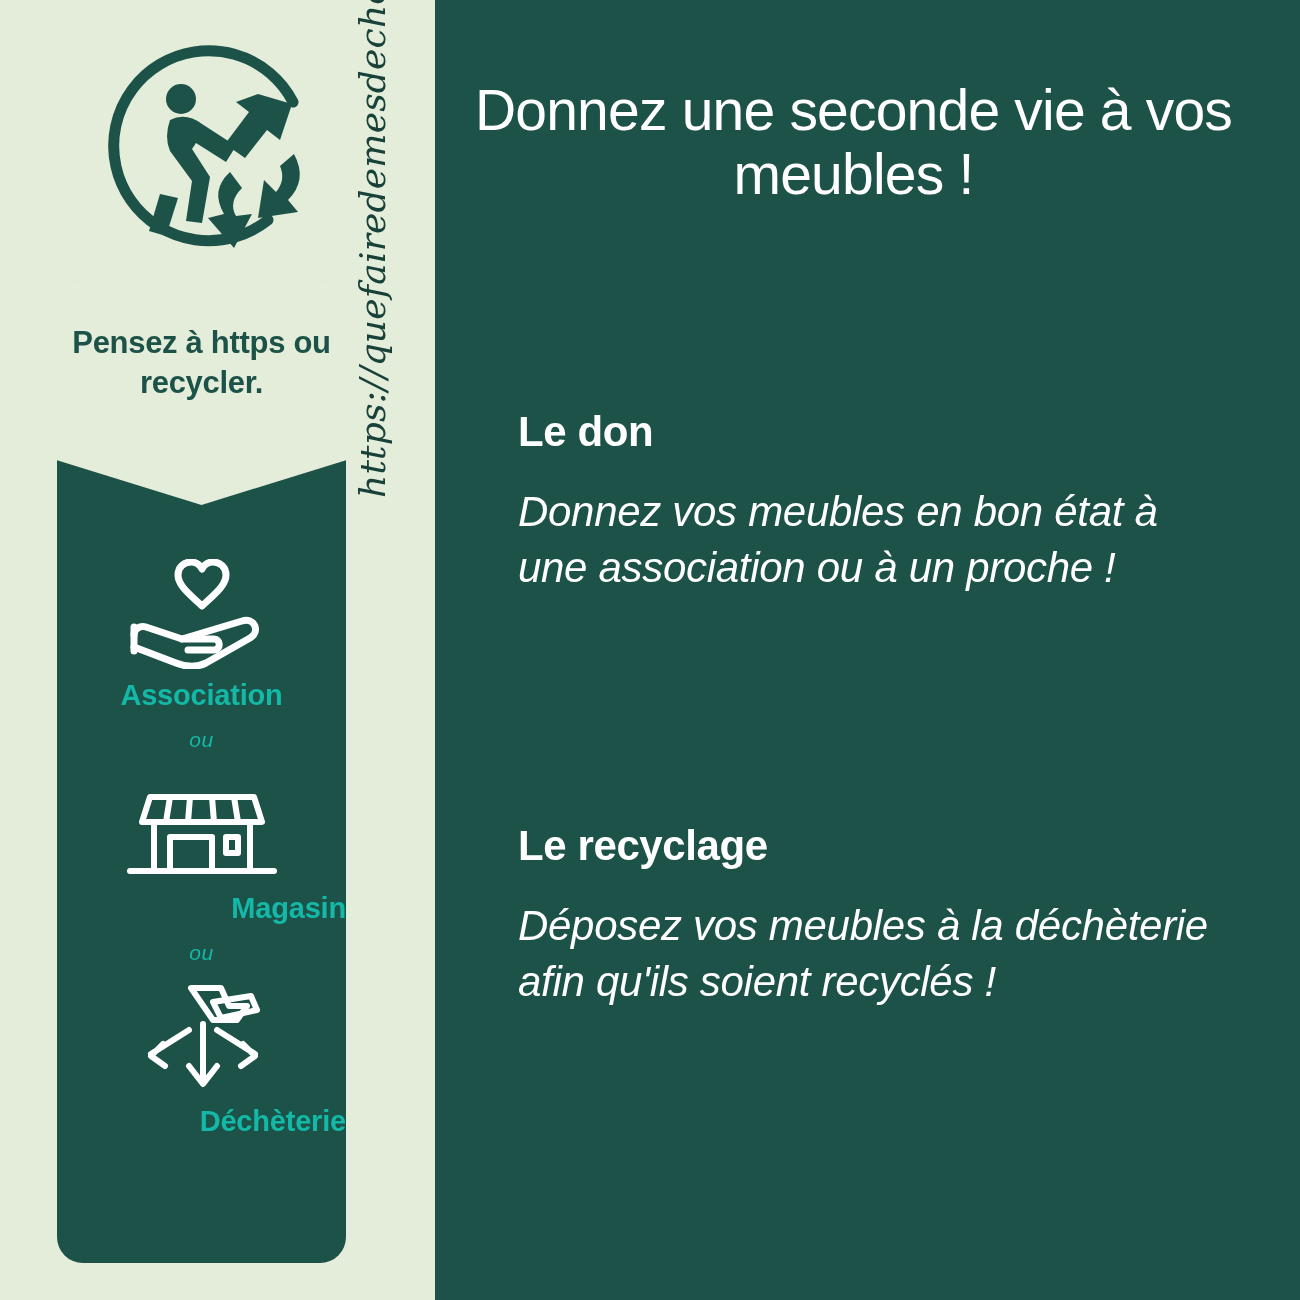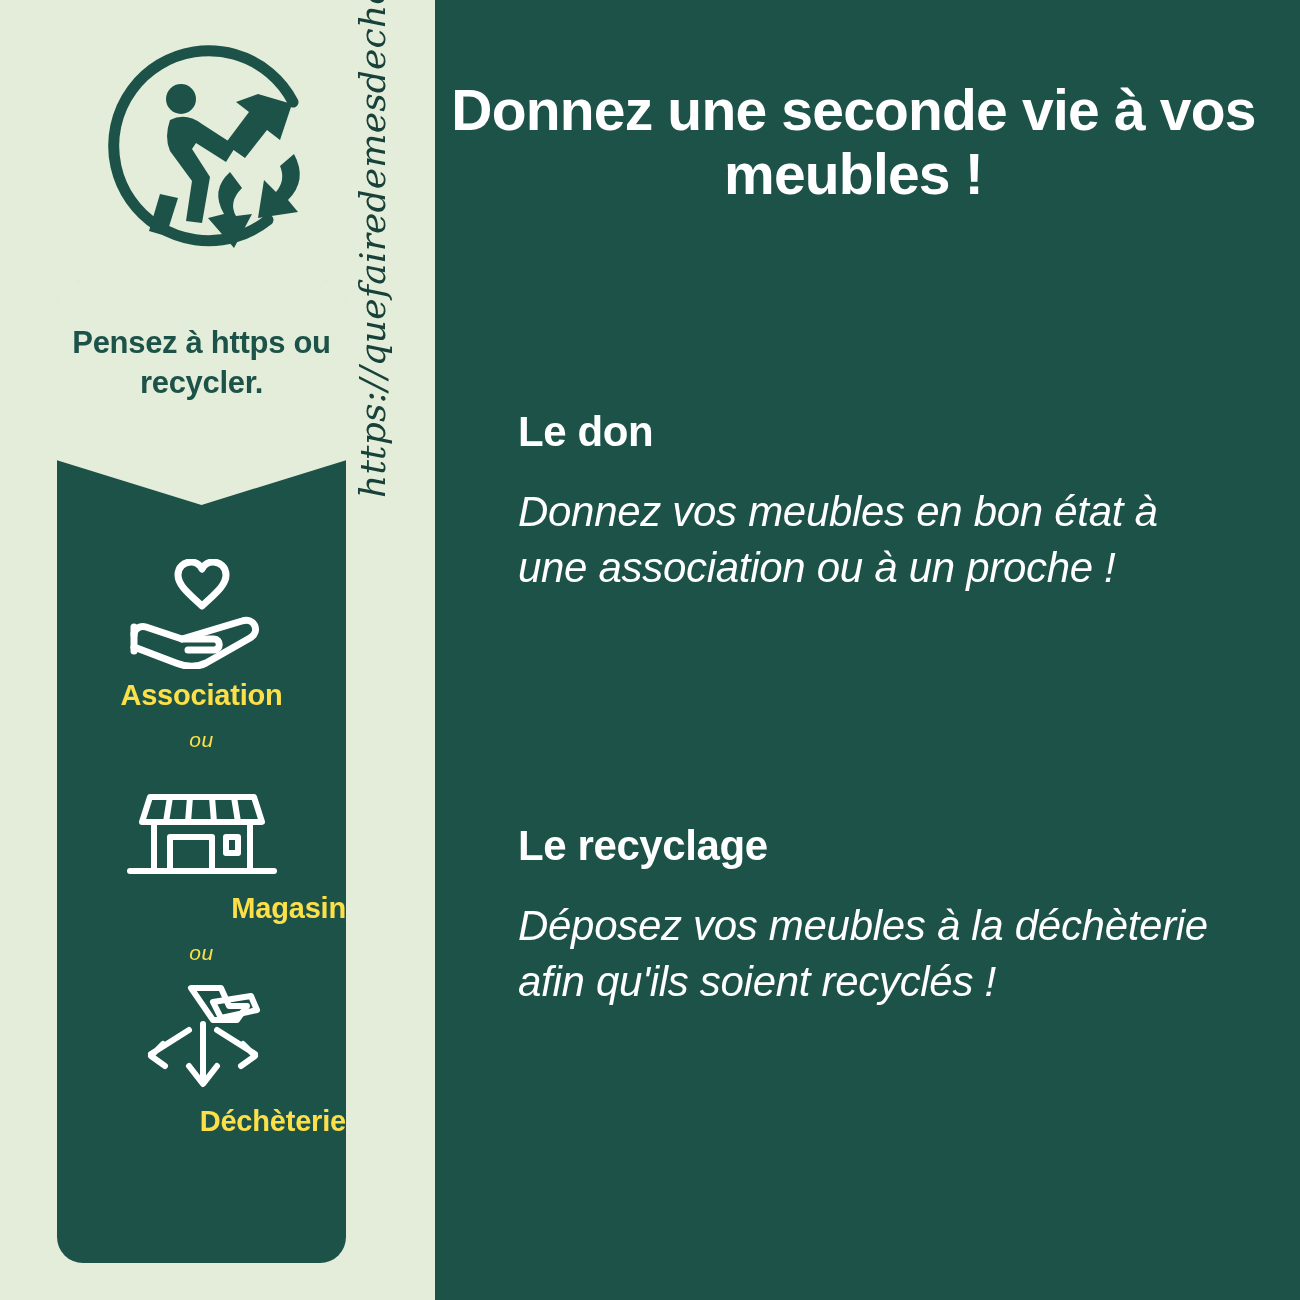--- a/index.html
+++ b/index.html
@@ -58,21 +58,21 @@
     font-weight: bold;
     font-size: 31px;
     line-height: 1.28;
     text-align: center;
     letter-spacing: -0.3px;
   }
   .steps {
     position: absolute;
     top: 250px; left: 0;
     width: 289px;
-    color: #fde047;
+    color: #14b8a6;
     text-align: center;
   }
   .step-icon {
     height: 118px;
     display: flex;
     align-items: center;
     justify-content: center;
   }
   .step-icon svg { display: block; }
   .step-label {
@@ -114,21 +114,21 @@
     color: #ffffff;
     padding: 0;
   }
   .headline {
     position: absolute;
     top: 78px;
     left: 10px;
     right: 38px;
     text-align: center;
     font-size: 57px;
-    font-weight: bold;
+    font-weight: normal;
     line-height: 1.13;
     letter-spacing: -0.8px;
   }
   .section { position: absolute; left: 83px; right: 60px; }
   .section-1 { top: 408px; }
   .section-2 { top: 822px; }
   .section-title {
     font-size: 42px;
     font-weight: bold;
     letter-spacing: -0.4px;

